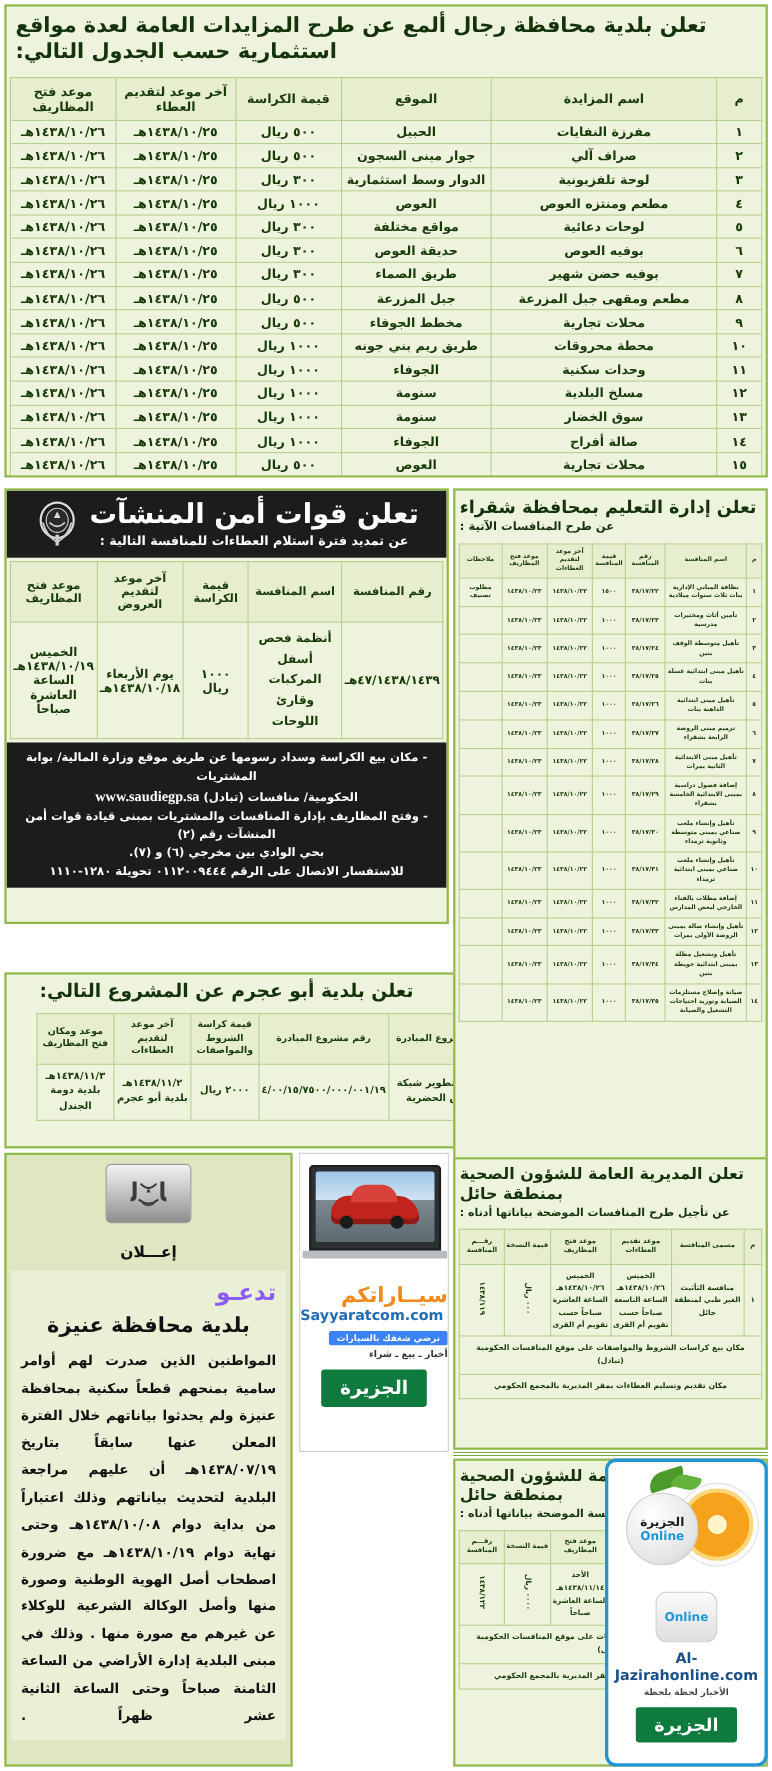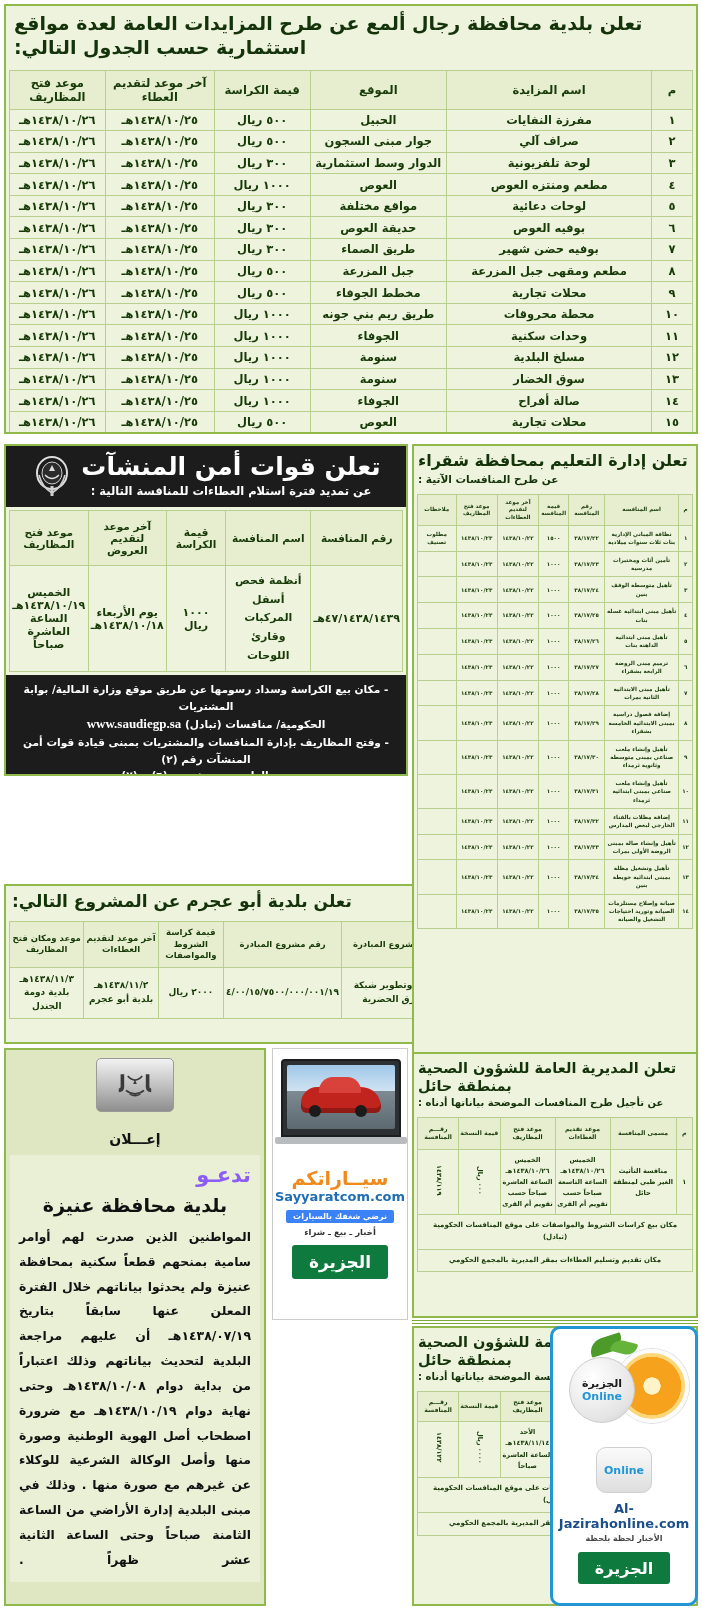--- a/index.html
+++ b/index.html
@@ -46,21 +46,21 @@
   #ad-almaa table.grid th { font-size: 11.5px; padding: 5px 2px; }
   #ad-almaa table.grid td { font-size: 11.5px; padding: 3.3px 2px; font-weight:bold;}
   #ad-almaa .c-num { width: 6%; }
   #ad-almaa .c-name { width: 30%; }
   #ad-almaa .c-loc { width: 20%; }
   #ad-almaa .c-price { width: 14%; }
   #ad-almaa .c-d1 { width: 16%; }
   #ad-almaa .c-d2 { width: 14%; }
 
   
-  #ad-fsf { left:4px; top:444px; width:404px; height:332px; background:#eef3dd; border-color:#8fb94a;}
+  #ad-fsf { left:4px; top:444px; width:404px; height:396px; background:#eef3dd; border-color:#8fb94a;}
   .black-band {
     background: #1c1c1c; color:#fff;
     padding: 7px 8px 8px 8px;
     display:flex; align-items:center; justify-content:center; gap:8px;
   }
   .black-band .txt { text-align:center; }
   .black-band .t1 { font-size: 25px; font-weight: bold; letter-spacing:0; line-height:1.05;}
   .black-band .t2 { font-size: 11.5px; font-weight: bold; margin-top:4px;}
   .emblem {
     width:42px; height:46px; flex:0 0 42px;
@@ -71,21 +71,21 @@
   #ad-fsf .tall td { height: 104px; }
   #ad-fsf .big-cell { font-size: 13.5px; line-height:1.7; }
   .black-foot {
     background:#1c1c1c; color:#fff; font-size:10.6px; font-weight:bold;
     padding:6px 7px 7px; line-height:1.55; text-align:center;
   }
   .black-foot div { white-space: normal; }
   .ltr { direction:ltr; unicode-bidi:embed; font-family:"Liberation Serif", serif; font-size:13px;}
 
   
-  #ad-ajram { left:4px; top:884px; width:480px; height:160px; }
+  #ad-ajram { left:4px; top:884px; width:480px; height:160px;padding-left:24px; }
   #ad-ajram .hdr { font-size:17px; padding:5px 6px 6px; }
   #ad-ajram table.grid th { font-size:8.5px; padding:5px 2px; line-height:1.35;}
   #ad-ajram table.grid td { font-size:9px; padding:5px 2px; font-weight:bold; line-height:1.5;}
   #ad-ajram .proj { font-size:12.5px; line-height:1.6; }
 
   
   #ad-shaqra { left:412px; top:444px; width:286px; height:696px; }
   #ad-shaqra .hdr { font-size:16px; padding:5px 4px 5px; }
   #ad-shaqra .hdr .sub { font-size:10.5px; }
   #ad-shaqra table.grid th { font-size:5.6px; padding:4px 1px; line-height:1.3; font-weight:bold;}
@@ -141,21 +141,21 @@
     background:#c0241d; border-radius:16px 20px 6px 6px;
     box-shadow: inset 0 -5px 0 rgba(0,0,0,.25);
   }
   .laptop .carshape:before {
     content:""; position:absolute; left:18px; top:-10px; width:42px; height:16px;
     background:#d8423b; border-radius:14px 14px 0 0;
   }
   .laptop .wheel { position:absolute; width:12px;height:12px;border-radius:50%;background:#1b1b1b;top:40px;}
   .laptop .w1{left:22px;} .laptop .w2{left:68px;}
   .laptop-base { position:absolute; left:2px; top:88px; width:132px;height:7px;background:#b9bcbf;border-radius:2px;}
-  .brandline { text-align:center; }
+  .brandline { }
   .sayyar-ar { font-size:19px; font-weight:bold; color:#f08a1d; letter-spacing:-1px;}
   .sayyar-en { font-size:13px; font-weight:bold; color:#1f6db3; direction:ltr;}
   .sayyar-tag { display:inline-block; background:#3b82f6; color:#fff; font-size:8px; font-weight:bold; padding:2px 7px; border-radius:2px; margin-top:3px;}
   .sayyar-sub { font-size:8.5px; color:#333; margin-top:4px; font-weight:bold;}
   .jaz-logo {
     margin:8px auto 0; width:96px; height:34px; background:#0f7a3d; border-radius:3px;
     display:flex; align-items:center; justify-content:center; color:#fff; font-size:17px; font-weight:bold;
   }
 
   

